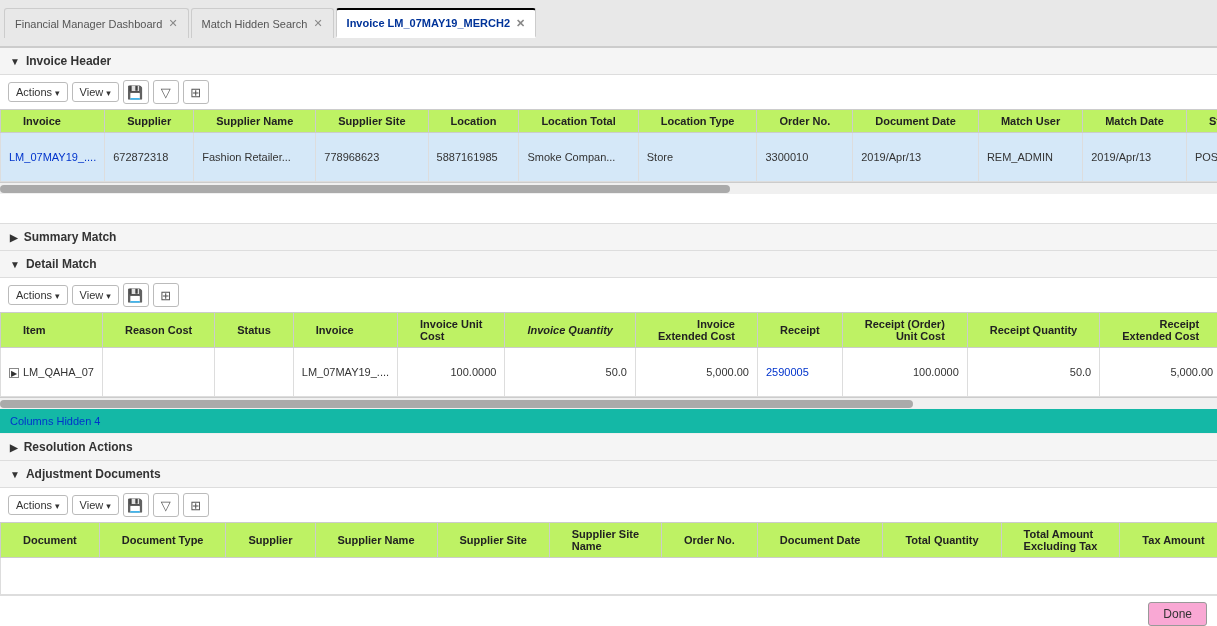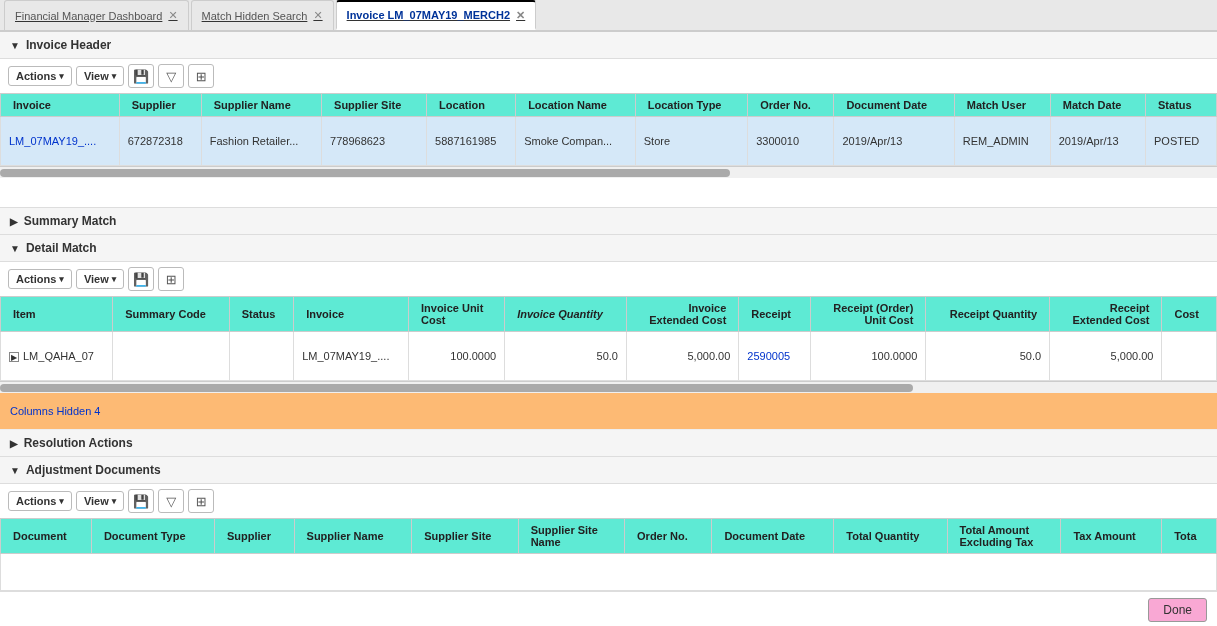--- a/index.html
+++ b/index.html
@@ -4,23 +4,22 @@
   <style>
     * { box-sizing: border-box; margin: 0; padding: 0; }
     body { font-family: Arial, sans-serif; font-size: 12px; background: #f0f0f0; color: #333; overflow: hidden; }
 
     
     .tab-bar {
       display: flex;
       align-items: center;
       background: #e8e8e8;
       border-bottom: 2px solid #ccc;
-      height: 32px;
+      height: 48px;
       padding: 0 4px;
-      text-decoration: underline;
     }
     .tab {
       display: flex;
       align-items: center;
       padding: 0 10px;
       height: 30px;
       background: #e8e8e8;
       border: 1px solid #ccc;
       border-bottom: none;
       cursor: pointer;
@@ -73,29 +72,28 @@
     
     .toolbar {
       display: flex;
       align-items: center;
       padding: 5px 8px;
       gap: 4px;
       background: #fff;
     }
     .toolbar-btn {
       display: flex;
-      align-items: center;
+      align-items: flex-end;
       padding: 3px 7px;
       background: #fff;
       border: 1px solid #bbb;
       border-radius: 3px;
       font-size: 11px;
       cursor: pointer;
       color: #333;
-      font-weight: bold;
     }
     .toolbar-btn .dropdown-arrow {
       margin-left: 3px;
       font-size: 9px;
     }
     .toolbar-icon-btn {
       display: flex;
       align-items: center;
       justify-content: center;
       width: 26px;
@@ -108,23 +106,23 @@
       color: #555;
     }
 
     
     .data-table {
       width: 100%;
       border-collapse: collapse;
       font-size: 11px;
     }
     .data-table th {
-      background: #5eead4;
+      background: #bef264;
       border: 1px solid #ccc;
-      padding: 5px 12px;
+      padding: 5px 22px;
       text-align: left;
       font-weight: bold;
       white-space: nowrap;
       color: #222;
       margin-left: 36px;
     }
     .data-table td {
       border: 1px solid #ddd;
       padding: 18px 8px;
       white-space: nowrap;
@@ -150,25 +148,25 @@
     }
     .h-scroll-thumb {
       height: 8px;
       background: #aaa;
       border-radius: 4px;
       margin: 2px 0;
     }
 
     
     .columns-hidden-badge {
-      padding: 12px 10px;
+      padding: 6px 10px;
       font-size: 11px;
       color: #0033cc;
       cursor: pointer;
-      background: #fdba74;
+      background: #14b8a6;
       border-bottom: 1px solid #eee;
     }
 
     
     .table-wrapper {
       overflow-x: auto;
       overflow-y: visible;
     }
 
     
@@ -249,21 +247,21 @@
 
     <div class="table-wrapper">
       <table class="data-table">
         <thead>
           <tr>
             <th>Invoice</th>
             <th>Supplier</th>
             <th>Supplier Name</th>
             <th>Supplier Site</th>
             <th>Location</th>
-            <th>Location Name</th>
+            <th>Location Total</th>
             <th>Location Type</th>
             <th>Order No.</th>
             <th>Document Date</th>
             <th>Match User</th>
             <th>Match Date</th>
             <th>Status</th>
           </tr>
         </thead>
         <tbody>
           <tr class="selected">
@@ -315,21 +313,21 @@
       <button class="toolbar-icon-btn">
         <span>⊞</span>
       </button>
     </div>
 
     <div class="table-wrapper">
       <table class="data-table">
         <thead>
           <tr>
             <th>Item</th>
-            <th>Summary Code</th>
+            <th>Reason Cost</th>
             <th>Status</th>
             <th>Invoice</th>
             <th style="">Invoice Unit<br>Cost</th>
             <th style="font-style:italic;">Invoice Quantity</th>
             <th style="text-align:right;">Invoice<br>Extended Cost</th>
             <th>Receipt</th>
             <th style="text-align:right;">Receipt (Order)<br>Unit Cost</th>
             <th style="text-align:right;">Receipt Quantity</th>
             <th style="text-align:right;">Receipt<br>Extended Cost</th>
             <th>Cost</th>

